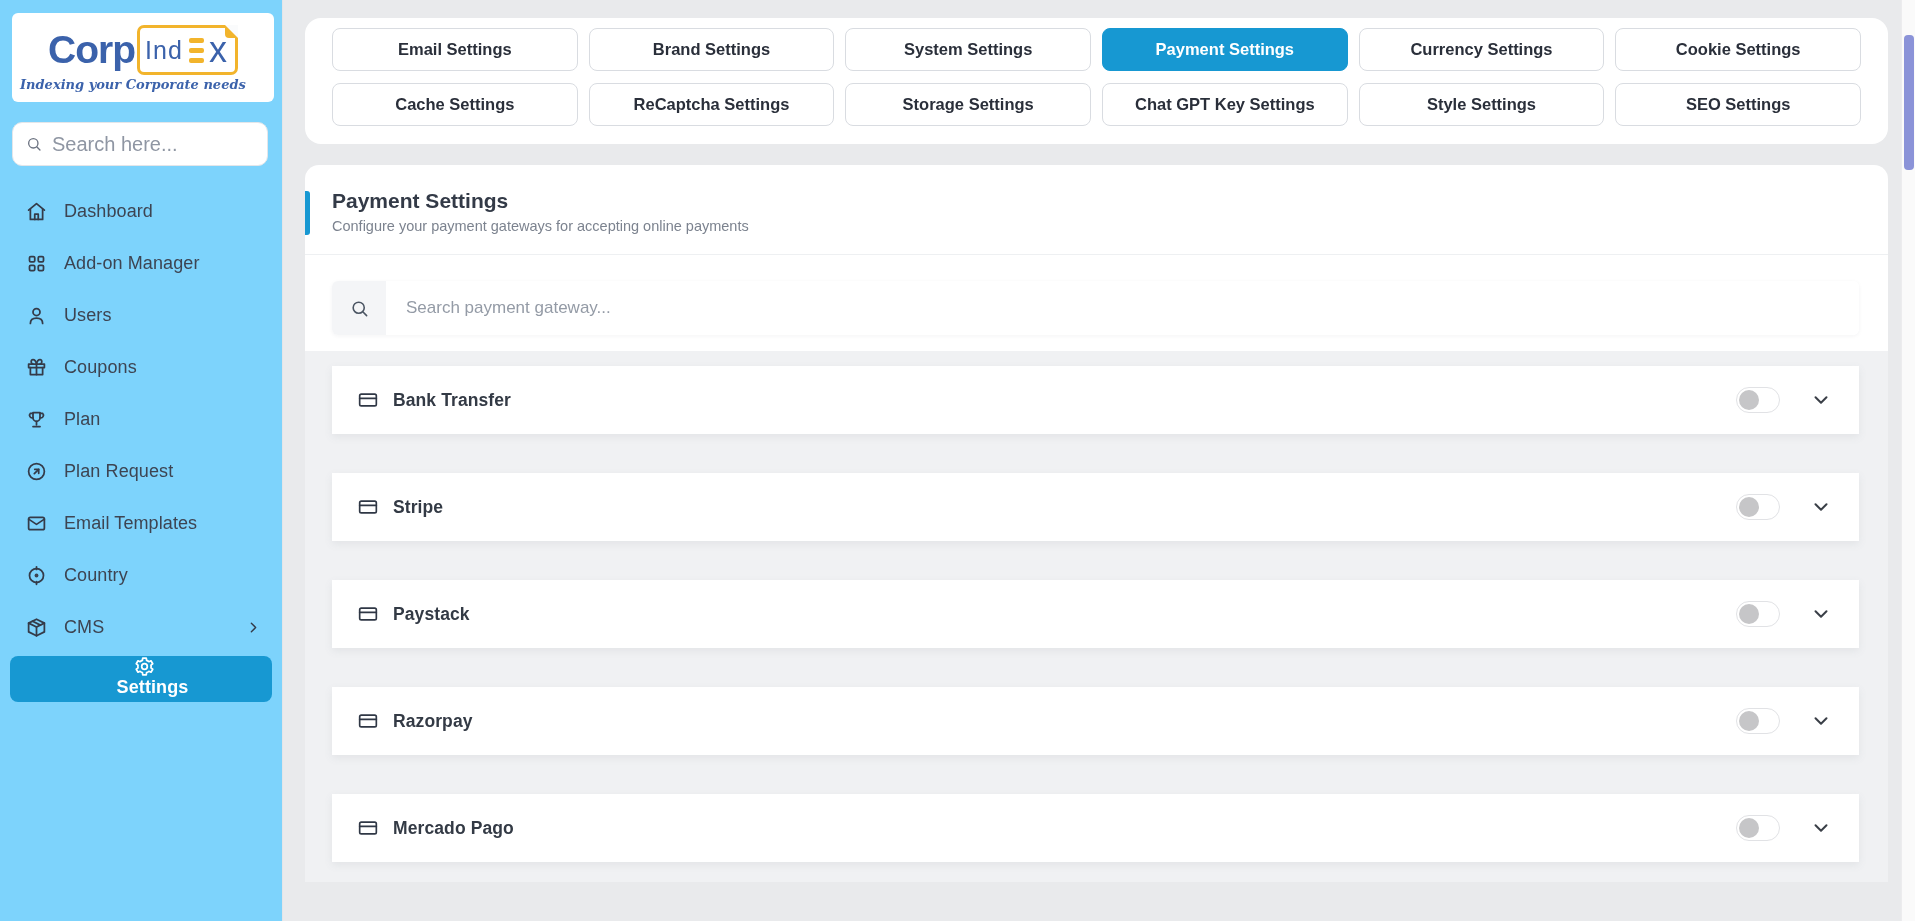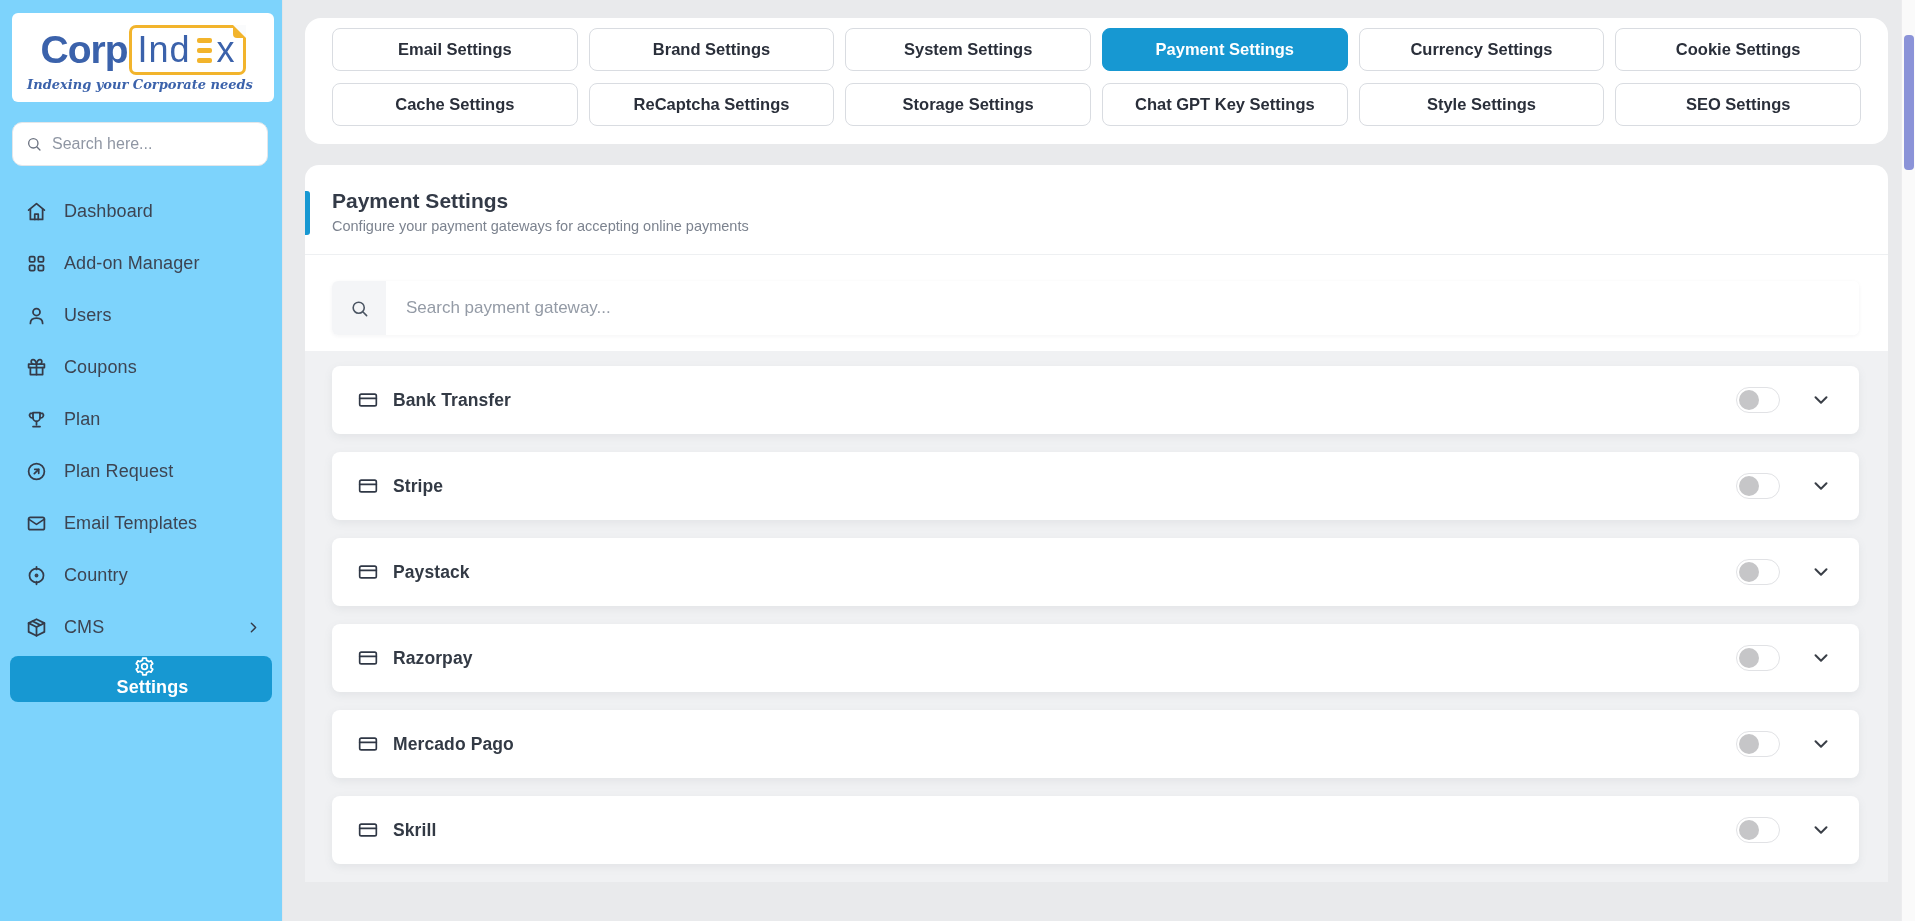--- a/index.html
+++ b/index.html
@@ -5,29 +5,29 @@
   * { margin:0; padding:0; box-sizing:border-box; }
   html,body { width:1915px; height:921px; overflow:hidden; font-family:"Liberation Sans",sans-serif; background:#e9eaec; }
 
   
   .sidebar { position:fixed; left:0; top:0; width:283px; height:921px; background:#7dd3fc; border-right:1px solid #e3e5e8; z-index:5; }
   .logo-card { margin:13px 8px 0 12px; background:#fff; border-radius:6px; padding:12px 8px 10px; text-align:center; }
   .logo-line { display:inline-flex; align-items:center; white-space:nowrap; }
   .logo-corp { font-size:39px; font-weight:800; color:#3b62ab; letter-spacing:-1px; }
   .logo-box { position:relative; display:inline-flex; align-items:center; border:3px solid #f2b42c; border-radius:7px; padding:1px 8px 1px 5px; margin-left:2px; }
   .logo-box .fold { position:absolute; top:-3px; right:-3px; width:13px; height:13px; background:linear-gradient(225deg,#fafbfc 48%,#f2b42c 52%); border-bottom-left-radius:4px; }
-  .logo-ind { font-size:36px; font-weight:400; color:#3b62ab; letter-spacing:1px; }
+  .logo-ind { font-size:25px; font-weight:400; color:#3b62ab; letter-spacing:1px; }
   .logo-e { display:inline-flex; flex-direction:column; gap:5px; margin:0 5px 0 6px; }
   .logo-e i { width:15px; height:5px; background:#f2b42c; border-radius:2px; }
   .logo-x { font-size:36px; font-weight:400; color:#3b62ab; }
-  .logo-tagline { display:block; margin-top:2px; text-align:center; padding-right:6px; font-family:"DejaVu Serif",serif; font-style:italic; font-weight:600; font-size:13px; color:#3b62ab; }
+  .logo-tagline { display:block; margin-top:2px; text-align:left; padding-right:6px; font-family:"DejaVu Serif",serif; font-style:italic; font-weight:600; font-size:13px; color:#3b62ab; }
 
   .side-search { display:flex; align-items:center; gap:10px; margin:20px 14px 0 12px; height:44px; background:#fff; border:1px solid #e3e6ea; border-radius:10px; padding:0 13px; }
   .side-search svg { width:18px; height:18px; stroke:#6b7280; }
-  .side-search input { border:none; outline:none; background:transparent; font-size:16px; color:#3d4452; width:100%; font-family:inherit; }
+  .side-search input { border:none; outline:none; background:transparent; font-size:20px; color:#3d4452; width:100%; font-family:inherit; }
   .side-search input::placeholder { color:#8f96a3; }
 
   .nav { margin-top:22px; padding:0 10px 0 10px; }
   .nav-item { display:flex; align-items:center; height:46px; margin-bottom:6px; padding:0 10px 0 16px; border-radius:8px; cursor:pointer; color:#3d4452; }
   .nav-item .nav-ic { width:21px; height:21px; display:flex; align-items:center; justify-content:center; flex:0 0 21px; }
   .nav-item .nav-ic svg { width:21px; height:21px; stroke:#343b49; fill:none; stroke-width:2; stroke-linecap:round; stroke-linejoin:round; }
   .nav-item .nav-label { margin-left:17px; font-size:18px; letter-spacing:.1px; }
   .nav-item .nav-chevron { display:none; margin-left:auto; }
   .nav-item.has-chevron .nav-chevron { display:flex; }
   .nav-item .nav-chevron svg { width:17px; height:17px; stroke:#343b49; fill:none; stroke-width:2; stroke-linecap:round; stroke-linejoin:round; }
@@ -50,21 +50,21 @@
   .panel-sub { margin-top:5px; font-size:14.5px; color:#7c838f; }
 
   .gw-search-wrap { padding:26px 29px 16px 27px; }
   .gw-search { display:flex; align-items:stretch; height:54px; border-radius:6px; box-shadow:0 1px 4px rgba(40,45,60,.05); }
   .gw-search .ic-box { width:54px; background:#f4f5f7; border-radius:6px 0 0 6px; display:flex; align-items:center; justify-content:center; }
   .gw-search .ic-box svg { width:19px; height:19px; stroke:#4b5563; }
   .gw-search input { flex:1; border:none; outline:none; background:#fff; border-radius:0 6px 6px 0; padding:0 20px; font-size:17px; color:#3d4452; font-family:inherit; }
   .gw-search input::placeholder { color:#949ba6; }
 
   .gw-list { flex:1; background:#f0f1f3; padding:15px 29px 20px 27px; }
-  .gw-row { display:flex; align-items:center; height:68px; background:#fff; border-radius:8px; padding:0 27px 0 26px; margin-bottom:18px; box-shadow:0 3px 8px rgba(110,116,130,.10); cursor:pointer; }
+  .gw-row { display:flex; align-items:center; height:68px; background:#fff; border-radius:0; padding:0 27px 0 26px; margin-bottom:39px; box-shadow:0 3px 8px rgba(110,116,130,.10); cursor:pointer; }
   .gw-row .gw-ic svg { width:20px; height:20px; stroke:#2f3745; fill:none; stroke-width:2; stroke-linecap:round; stroke-linejoin:round; display:block; }
   .gw-name { margin-left:15px; font-size:17.5px; font-weight:700; color:#333a45; letter-spacing:.1px; }
   .gw-right { margin-left:auto; display:flex; align-items:center; gap:30px; }
   .toggle { position:relative; width:44px; height:26px; border:1.5px solid #e1e2e5; border-radius:13px; background:#fff; cursor:pointer; }
   .toggle .knob { position:absolute; left:2px; top:1.5px; width:20px; height:20px; border-radius:50%; background:#c6c6c8; }
   .gw-chevron svg { width:22px; height:22px; stroke:#3a3f47; fill:none; stroke-width:2.2; stroke-linecap:round; stroke-linejoin:round; display:block; }
 
   
   .scrollbar { position:fixed; right:0; top:0; width:14px; height:921px; background:#fafafa; border-left:1px solid #ececee; z-index:9; }
   .scroll-thumb { position:absolute; left:2px; top:35px; width:10px; height:135px; background:#8b93d8; border-radius:4px; }

